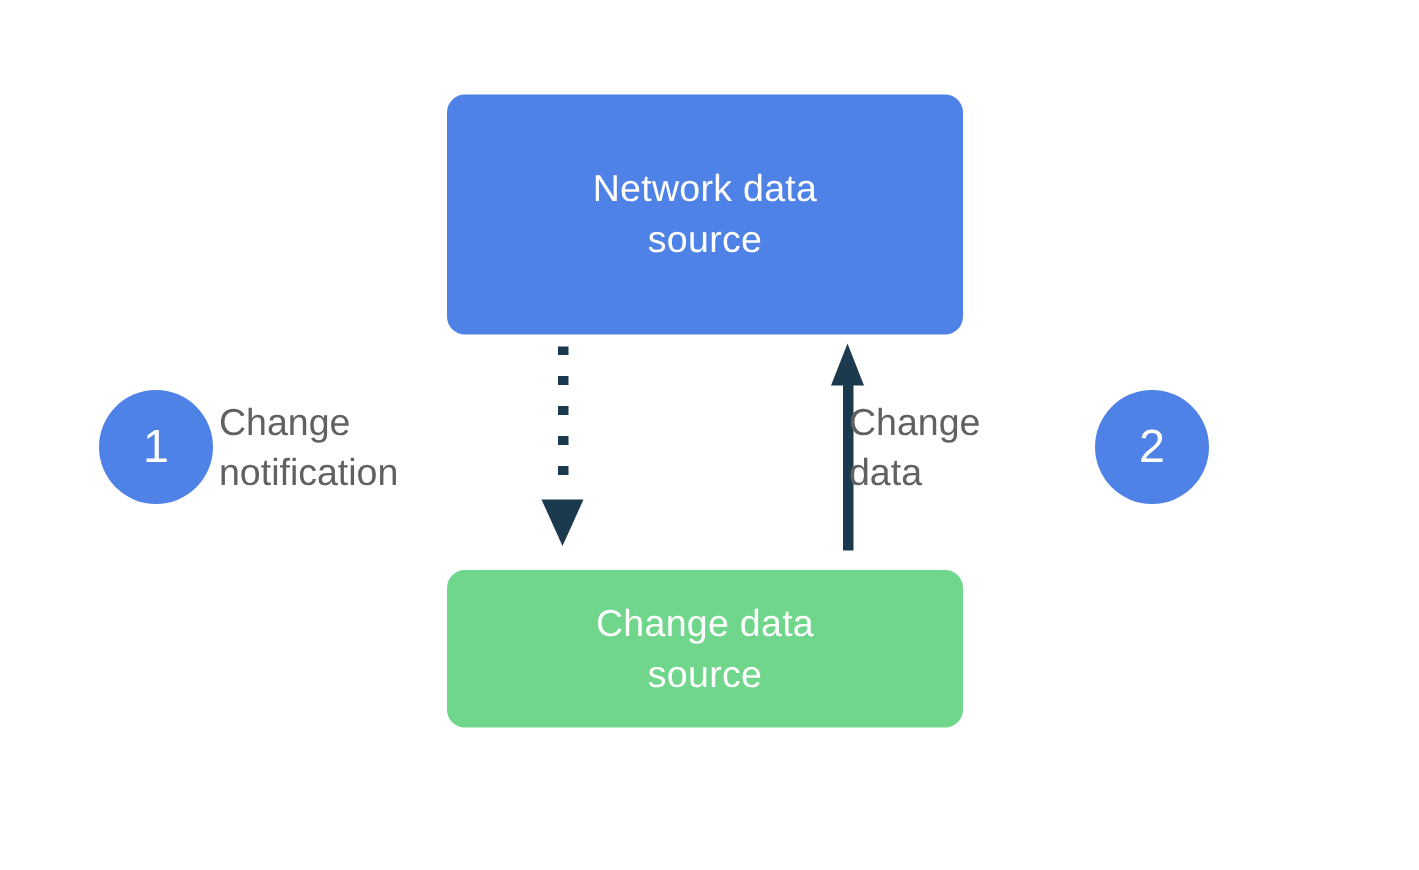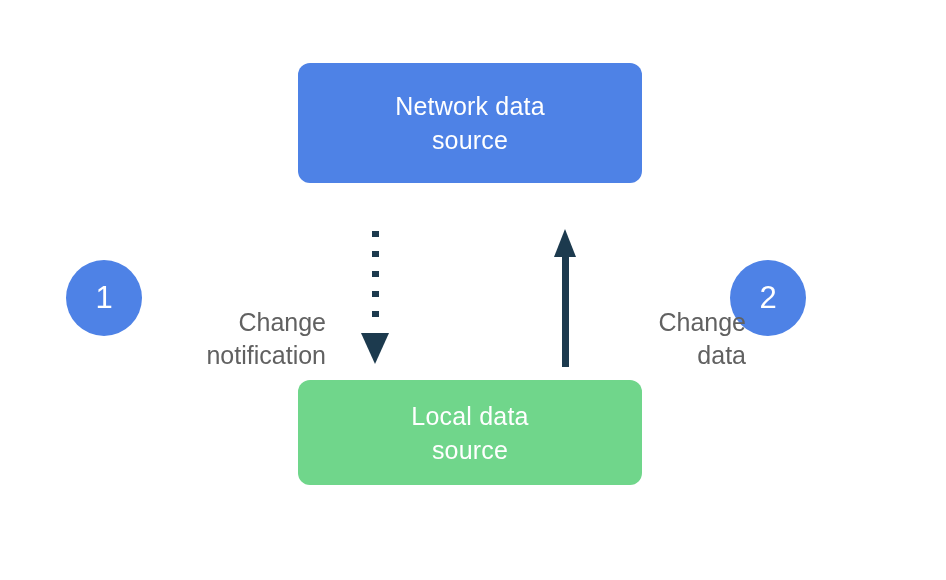--- a/index.html
+++ b/index.html
@@ -25,21 +25,21 @@
     color: #ffffff;
     font-size: 25px;
     line-height: 34px;
     text-align: center;
     letter-spacing: 0.2px;
   }
   .node-network {
     left: 298px;
     top: 63px;
     width: 344px;
-    height: 120px;
+    height: 160px;
     background: #4E82E6;
   }
   .node-local {
     left: 298px;
     top: 380px;
     width: 344px;
     height: 105px;
     background: #70D68B;
   }
   .step-circle {
@@ -55,22 +55,21 @@
     font-size: 31px;
   }
   .step-circle-1 { left: 66px;  top: 260px; }
   .step-circle-2 { left: 730px; top: 260px; }
   .step-label {
     position: absolute;
     width: 180px;
     color: #616161;
     font-size: 25px;
     line-height: 33px;
-    text-align: right;
-    margin-top: 40px;
+    text-align: left;
   }
   .step-label-1 { left: 146px; top: 266px; }
   .step-label-2 { left: 566px; top: 266px; }
   .arrow-shaft-dotted {
     position: absolute;
     left: 372px;
     top: 231px;
     width: 7px;
     height: 90px;
     background: repeating-linear-gradient(
@@ -112,21 +111,21 @@
 <body>
 
 <div class="canvas">
 
   <div class="node node-network">
     <span>Network data</span>
     <span>source</span>
   </div>
 
   <div class="node node-local">
-    <span>Local data</span>
+    <span>Change data</span>
     <span>source</span>
   </div>
 
   <div class="arrow-shaft-dotted"></div>
   <div class="arrow-head-down"></div>
 
   <div class="arrow-shaft-solid"></div>
   <div class="arrow-head-up"></div>
 
   <div class="step-circle step-circle-1">

